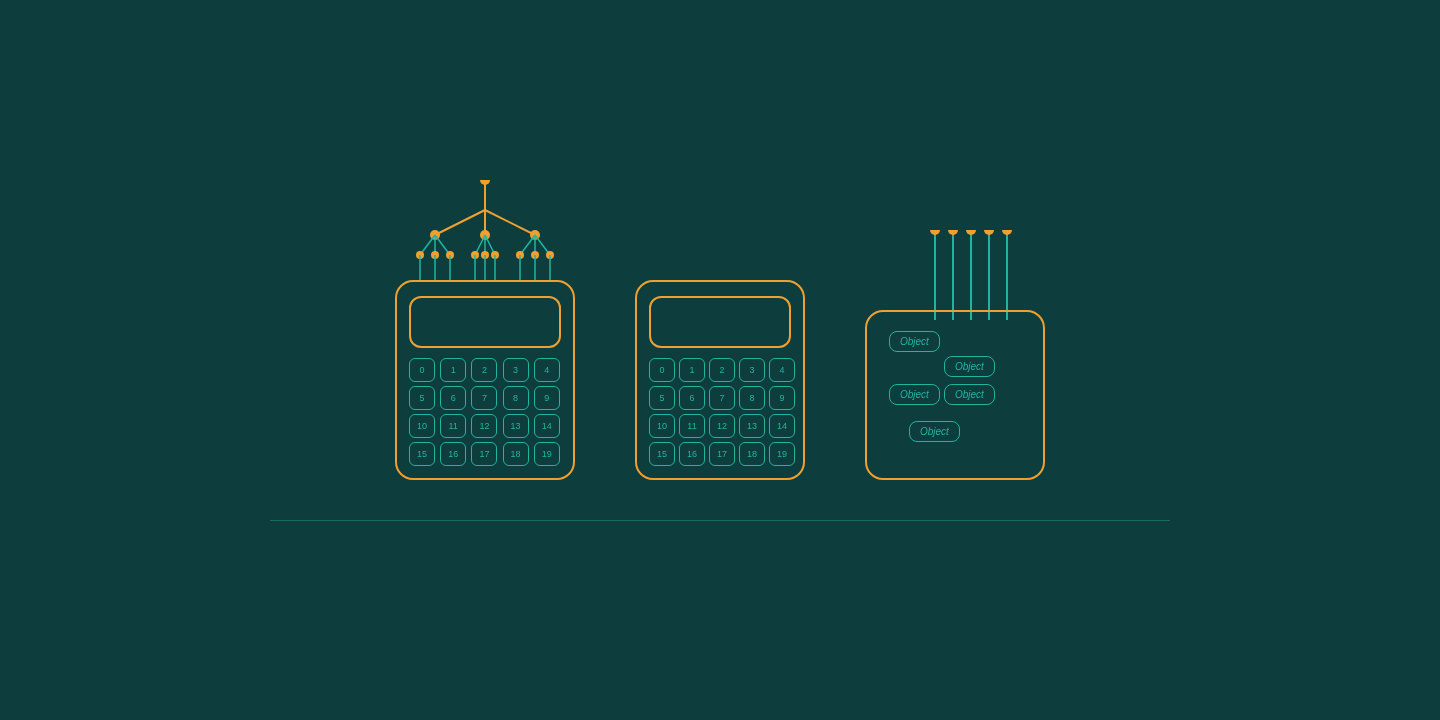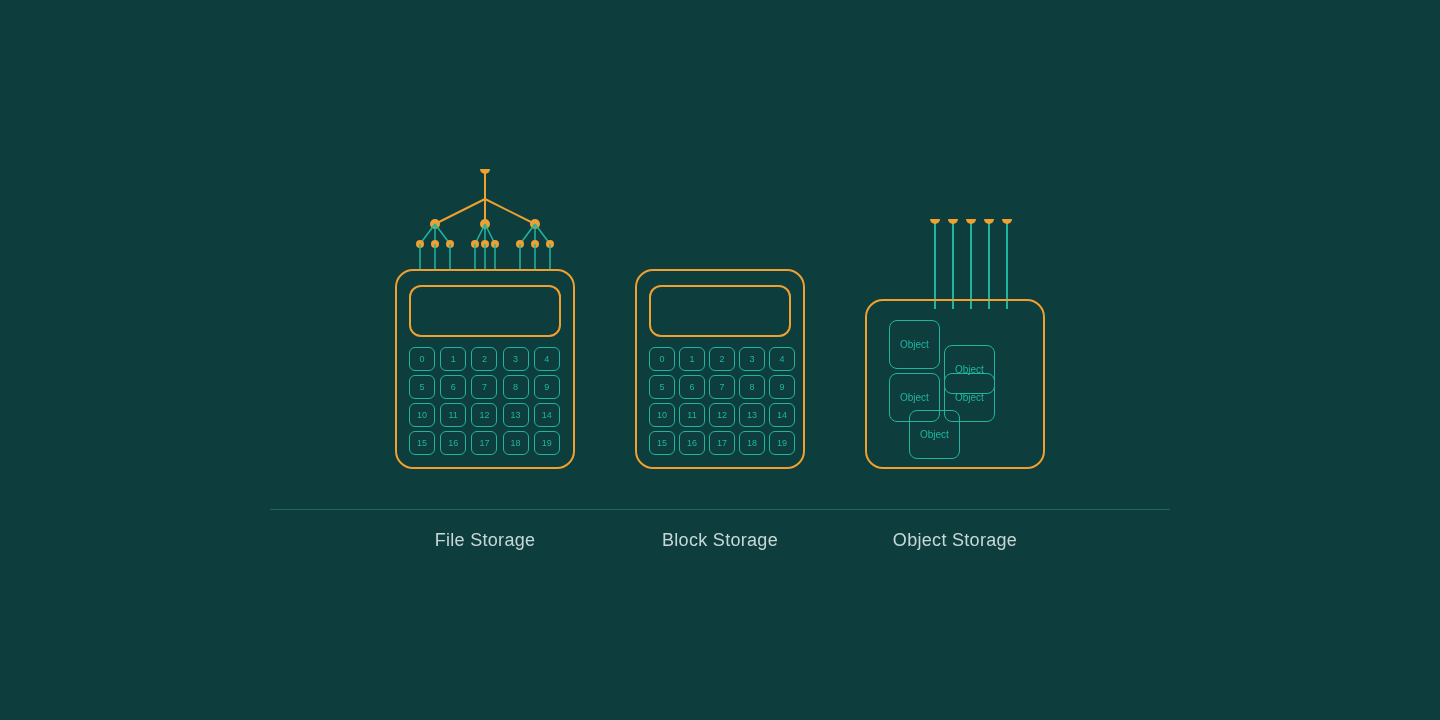--- a/index.html
+++ b/index.html
@@ -88,24 +88,25 @@
       color: #20b5a0;
       font-size: 9px;
       font-weight: 500;
     }
 
     .obj-item {
       border: 1.5px solid #20b5a0;
       border-radius: 8px;
       color: #20b5a0;
       font-size: 10px;
-      padding: 18px 10px;
+      padding: 4px 10px;
       background: transparent;
       position: absolute;
       white-space: nowrap;
+      font-style: italic;
     }
 
     
     .divider-line {
       width: 900px;
       height: 1px;
       background: #20b5a0;
       opacity: 0.4;
       margin: 10px 0 20px;
     }
@@ -298,18 +299,13 @@
           <div class="obj-item" style="top: 58px; left: 65px;">Object</div>
           <div class="obj-item" style="top: 95px; left: 30px;">Object</div>
         </div>
       </div>
     </div>
 
   </div>
 
   <div class="divider-line"></div>
 
-  <div class="labels-row">
-    <div class="storage-label">File Storage</div>
-    <div class="storage-label block-label">Block Storage</div>
-    <div class="storage-label">Object Storage</div>
-  </div>
 </div>
 
 </body></html>

